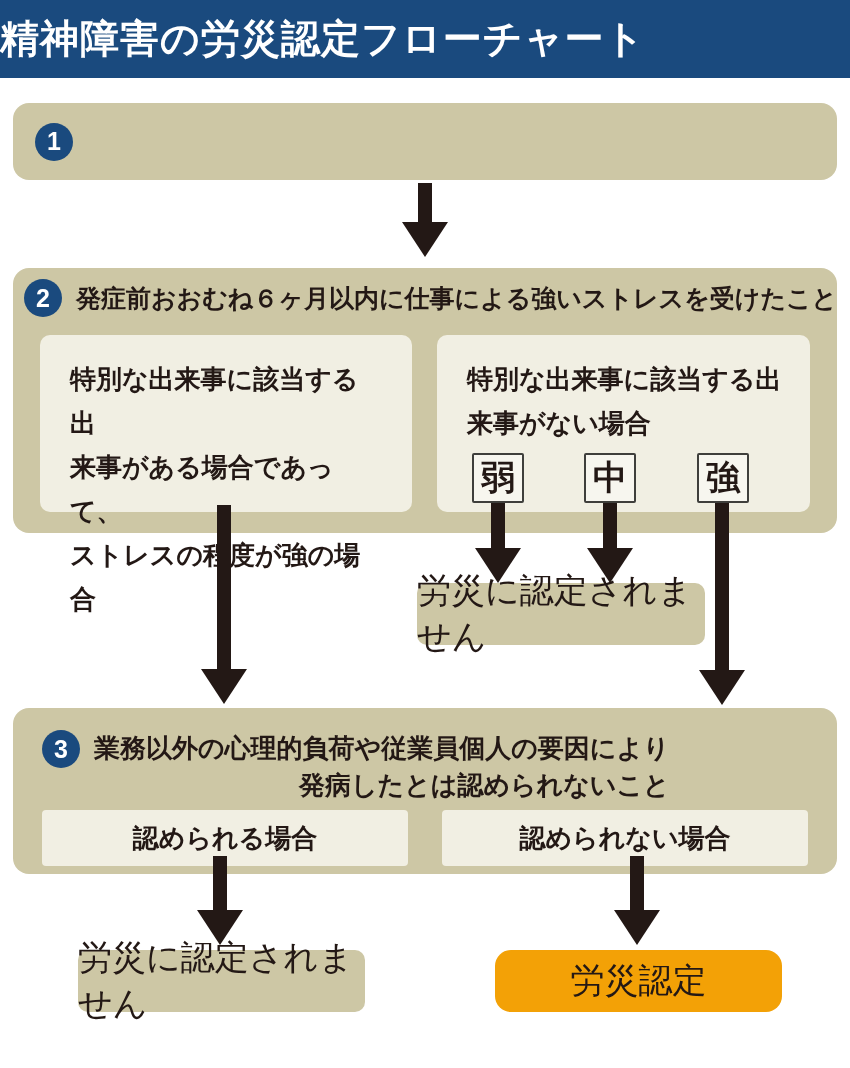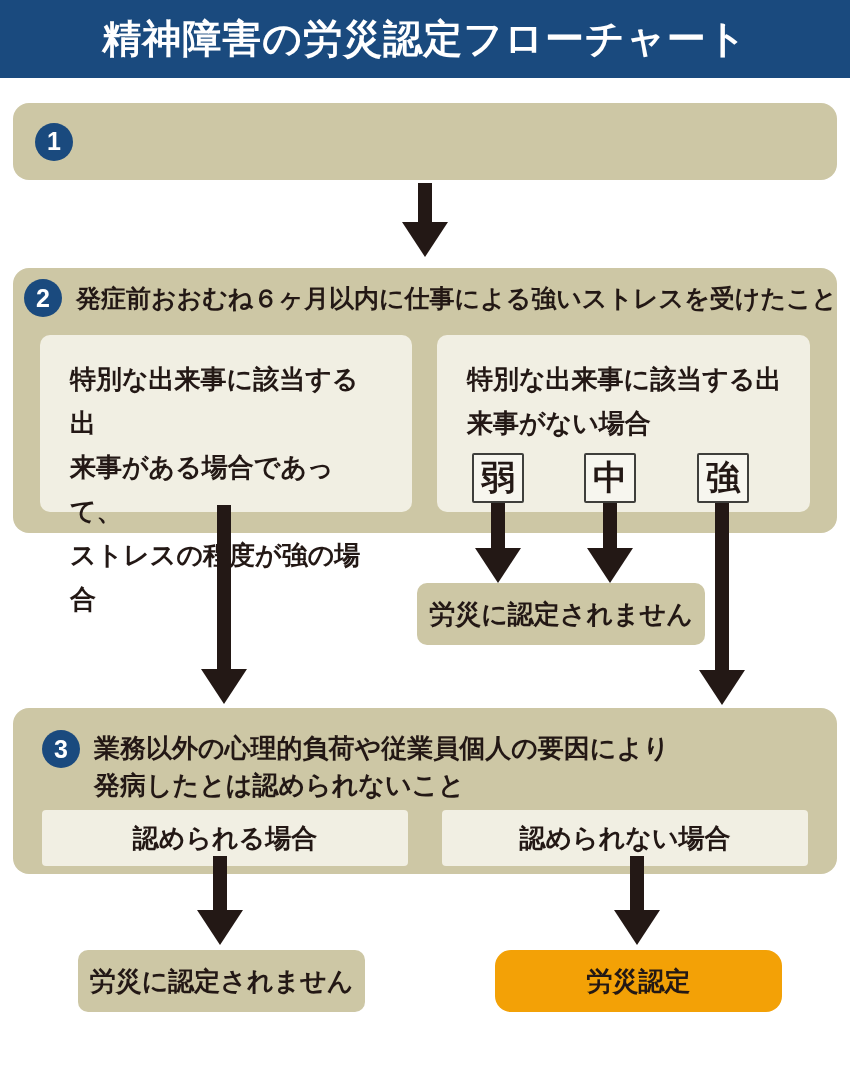--- a/index.html
+++ b/index.html
@@ -15,21 +15,21 @@
     --footer-gray:#595757;
     --page-bg:#ffffff;
   }
   *{margin:0;padding:0;box-sizing:border-box;}
   html,body{background:#fff;}
   body{font-family:"Liberation Sans","DejaVu Sans",sans-serif;color:var(--text-dark);}
   .canvas{position:relative;width:850px;height:1068px;background:var(--page-bg);overflow:hidden;}
 
   
   .top-banner{position:absolute;left:0;top:0;width:850px;height:78px;background:var(--header-blue);
-    display:flex;align-items:center;justify-content:center;}
+    display:flex;align-items:center;justify-content:flex-start;}
   .top-banner h1{color:#fff;font-size:39px;font-weight:bold;letter-spacing:1px;white-space:nowrap;}
 
   .step-box{position:absolute;left:13px;width:824px;background:var(--box-beige);border-radius:16px;}
   .step1{top:103px;height:77px;display:flex;align-items:center;padding-left:22px;}
   .step2{top:268px;height:265px;}
   .step3{top:708px;height:166px;}
 
   .num-circle{display:flex;align-items:center;justify-content:center;width:38px;height:38px;border-radius:50%;
     background:var(--circle-blue);color:#fff;font-size:25px;font-weight:bold;flex:0 0 auto;}
   .step-label{font-size:26px;font-weight:bold;color:var(--text-dark);white-space:nowrap;margin-left:14px;}
@@ -52,27 +52,27 @@
 
   
   .arrow{position:absolute;width:46px;z-index:5;}
   .arrow .shaft{position:absolute;top:0;bottom:34px;left:50%;width:14px;transform:translateX(-50%);
     background:var(--arrow-dark);}
   .arrow .head{position:absolute;bottom:0;left:0;width:0;height:0;
     border-left:23px solid transparent;border-right:23px solid transparent;
     border-top:35px solid var(--arrow-dark);}
 
   .result-box{position:absolute;display:flex;align-items:center;justify-content:center;
-    font-size:26px;font-weight:bold;color:var(--text-dark);}
+    font-size:34px;font-weight:normal;color:var(--text-dark);}
   .mid-result{left:417px;top:583px;width:288px;height:62px;background:var(--box-beige);border-radius:10px;}
   .bottom-left-result{left:78px;top:950px;width:287px;height:62px;background:var(--box-beige);border-radius:10px;}
   .bottom-right-result{left:495px;top:950px;width:287px;height:62px;background:var(--accent-orange);border-radius:16px;}
 
   .step3-title{position:absolute;left:29px;top:22px;display:flex;align-items:flex-start;}
-  .step3-title .lines{margin-left:14px;font-size:26px;font-weight:bold;line-height:37px;white-space:pre-line;}
+  .step3-title .lines{margin-left:14px;font-size:26px;font-weight:bold;line-height:37px;white-space:pre-line;text-align:right;}
 
   .option-box{position:absolute;top:102px;width:366px;height:56px;background:var(--box-cream);border-radius:4px;
     display:flex;align-items:center;justify-content:center;font-size:26px;font-weight:bold;color:var(--text-dark);}
   .option-left{left:29px;}
   .option-right{left:429px;}
 
   .credit{position:absolute;right:25px;top:1026px;font-size:17px;color:var(--footer-gray);white-space:nowrap;}
 </style>
 </head>
 <body>

